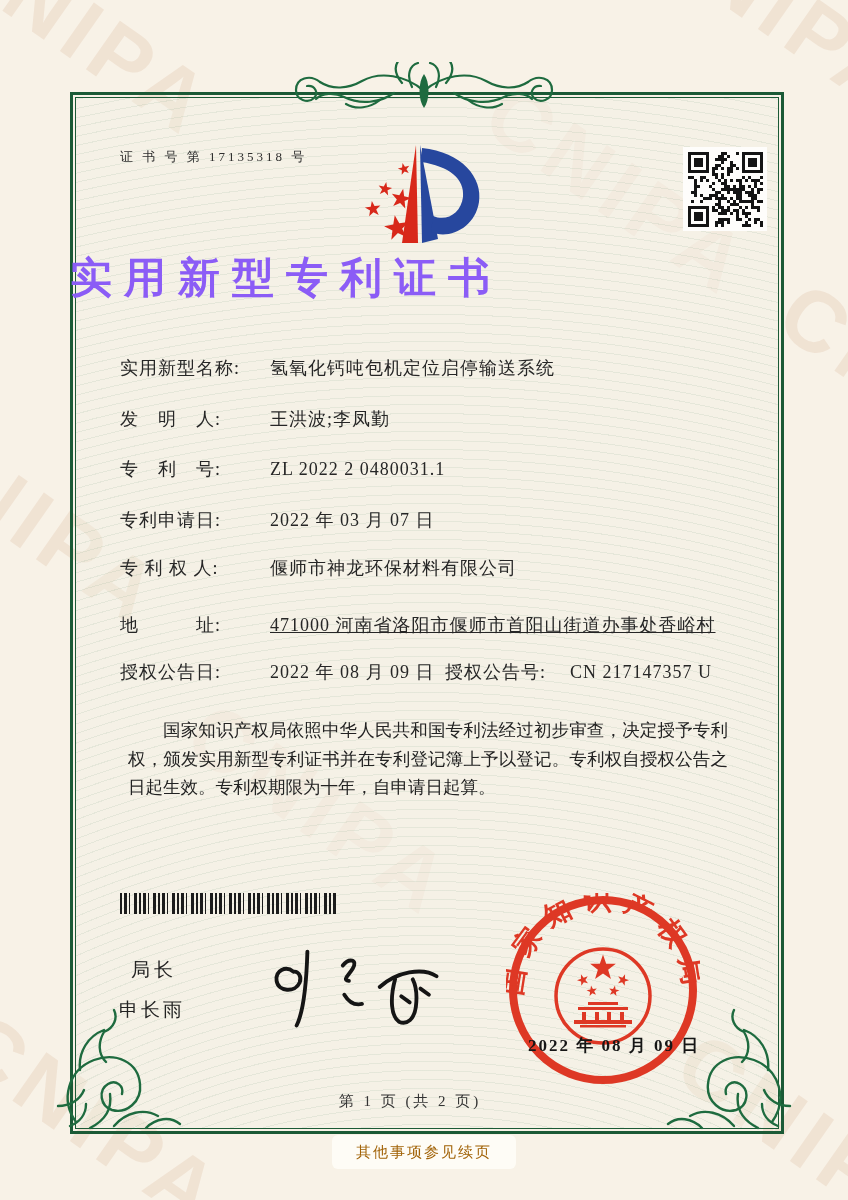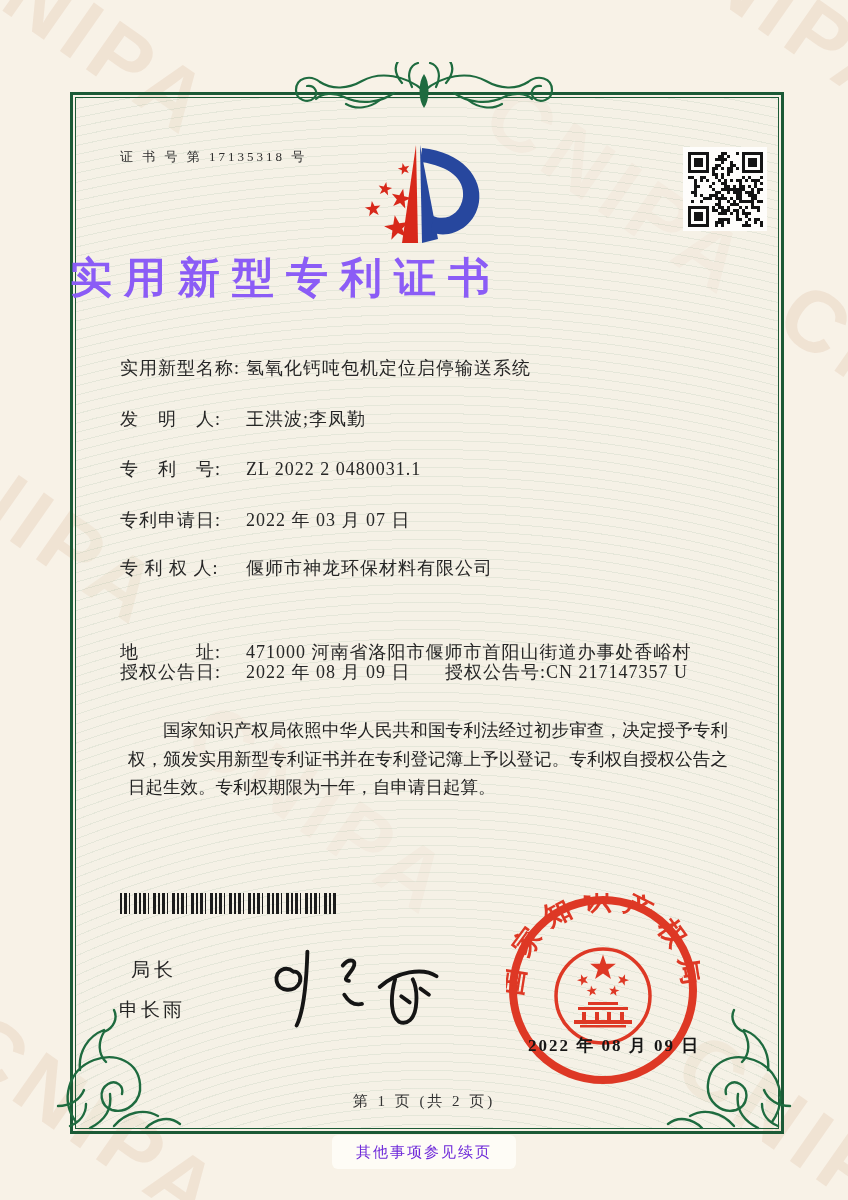--- a/index.html
+++ b/index.html
@@ -24,36 +24,36 @@
 
   
   .content-item{position:absolute;z-index:3;}
   #cert-no{left:120px;top:148px;font-size:13px;letter-spacing:3px;color:#2e2e2e;}
   #logo{left:356px;top:139px;}
   #qr-box{left:683px;top:147px;width:84px;height:84px;background:#fefdfb;display:flex;align-items:center;justify-content:center;}
   #title{left:70px;top:250px;width:708px;text-align:left;font-size:42px;font-weight:bold;
          letter-spacing:12px;color:#8b5cf6;}
   .frow{left:120px;font-size:18px;letter-spacing:1px;color:#262626;white-space:nowrap;}
   .flabel{display:inline-block;width:126px;white-space:pre;}
-  .fvalue{margin-left:0;}
+  .fvalue{margin-left:24px;}
   #row-grant2{left:445px;}
   #row-grant2 .flabel{width:auto;}
   #paras{left:112px;top:700px;width:632px;font-size:17.5px;line-height:28.5px;text-align:justify;color:#222;}
   #paras p{margin:16px;text-indent:2em;}
   #barcode{left:120px;top:893px;width:216px;height:21px;
       background:repeating-linear-gradient(90deg,#1c1c1c 0 2px,transparent 2px 4px,#1c1c1c 4px 7px,
       transparent 7px 9px,#1c1c1c 9px 10px,transparent 10px 14px,#1c1c1c 14px 17px,transparent 17px 19px);}
   #signer-title{left:121px;top:957px;font-size:19px;letter-spacing:4px;font-family:"Liberation Sans",sans-serif;color:#222;margin-left:10px;}
   #signer-name{left:119px;top:997px;font-size:19px;letter-spacing:3px;font-family:"Liberation Sans",sans-serif;color:#222;}
   #signature{left:252px;top:928px;}
   #seal{left:506px;top:893px;width:194px;height:194px;z-index:4;opacity:0.95;}
   #seal-date{left:528px;top:1034px;font-size:17px;font-weight:bold;letter-spacing:2px;color:#161616;z-index:5;}
-  #page-footer{left:70px;top:1092px;width:708px;text-align:center;font-size:15px;letter-spacing:3px;color:#333;}
+  #page-footer{left:56px;top:1092px;width:708px;text-align:center;font-size:15px;letter-spacing:3px;color:#333;}
   #cont-box{left:332px;top:1135px;width:184px;height:34px;background:#fefcf6;display:flex;
-      align-items:center;justify-content:center;font-size:15px;letter-spacing:2px;color:#6d28d9;z-index:3;border-radius:6px;}
+      align-items:center;justify-content:center;font-size:15px;letter-spacing:2px;color:#a16207;z-index:3;border-radius:6px;}
 </style>
 </head>
 <body>
 
 <div id="page">
 
   <span class="wm" style="left:-70px;top:-20px;">CNIPA</span>
   <span class="wm" style="left:628px;top:-42px;">CNIPA</span>
   <span class="wm light" style="left:468px;top:140px;">CNIPA</span>
   <span class="wm" style="left:762px;top:340px;">CNIPA</span>
@@ -332,21 +332,21 @@
   </div>
   <div class="content-item frow" style="top:457px;">
     <span class="flabel">专　利　号:</span><span class="fvalue">ZL 2022 2 0480031.1</span>
   </div>
   <div class="content-item frow" style="top:508px;">
     <span class="flabel">专利申请日:</span><span class="fvalue">2022 年 03 月 07 日</span>
   </div>
   <div class="content-item frow" style="top:556px;">
     <span class="flabel">专 利 权 人:</span><span class="fvalue">偃师市神龙环保材料有限公司</span>
   </div>
-  <div class="content-item frow" style="top:640px;">
+  <div class="content-item frow" style="top:613px;text-decoration:underline;">
     <span class="flabel">地　　　址:</span><span class="fvalue">471000 河南省洛阳市偃师市首阳山街道办事处香峪村</span>
   </div>
   <div class="content-item frow" style="top:660px;">
     <span class="flabel">授权公告日:</span><span class="fvalue">2022 年 08 月 09 日</span>
   </div>
   <div class="content-item frow" id="row-grant2" style="top:660px;">
     <span class="flabel">授权公告号:</span><span class="fvalue">CN 217147357 U</span>
   </div>
 
   <div class="content-item" id="paras">

